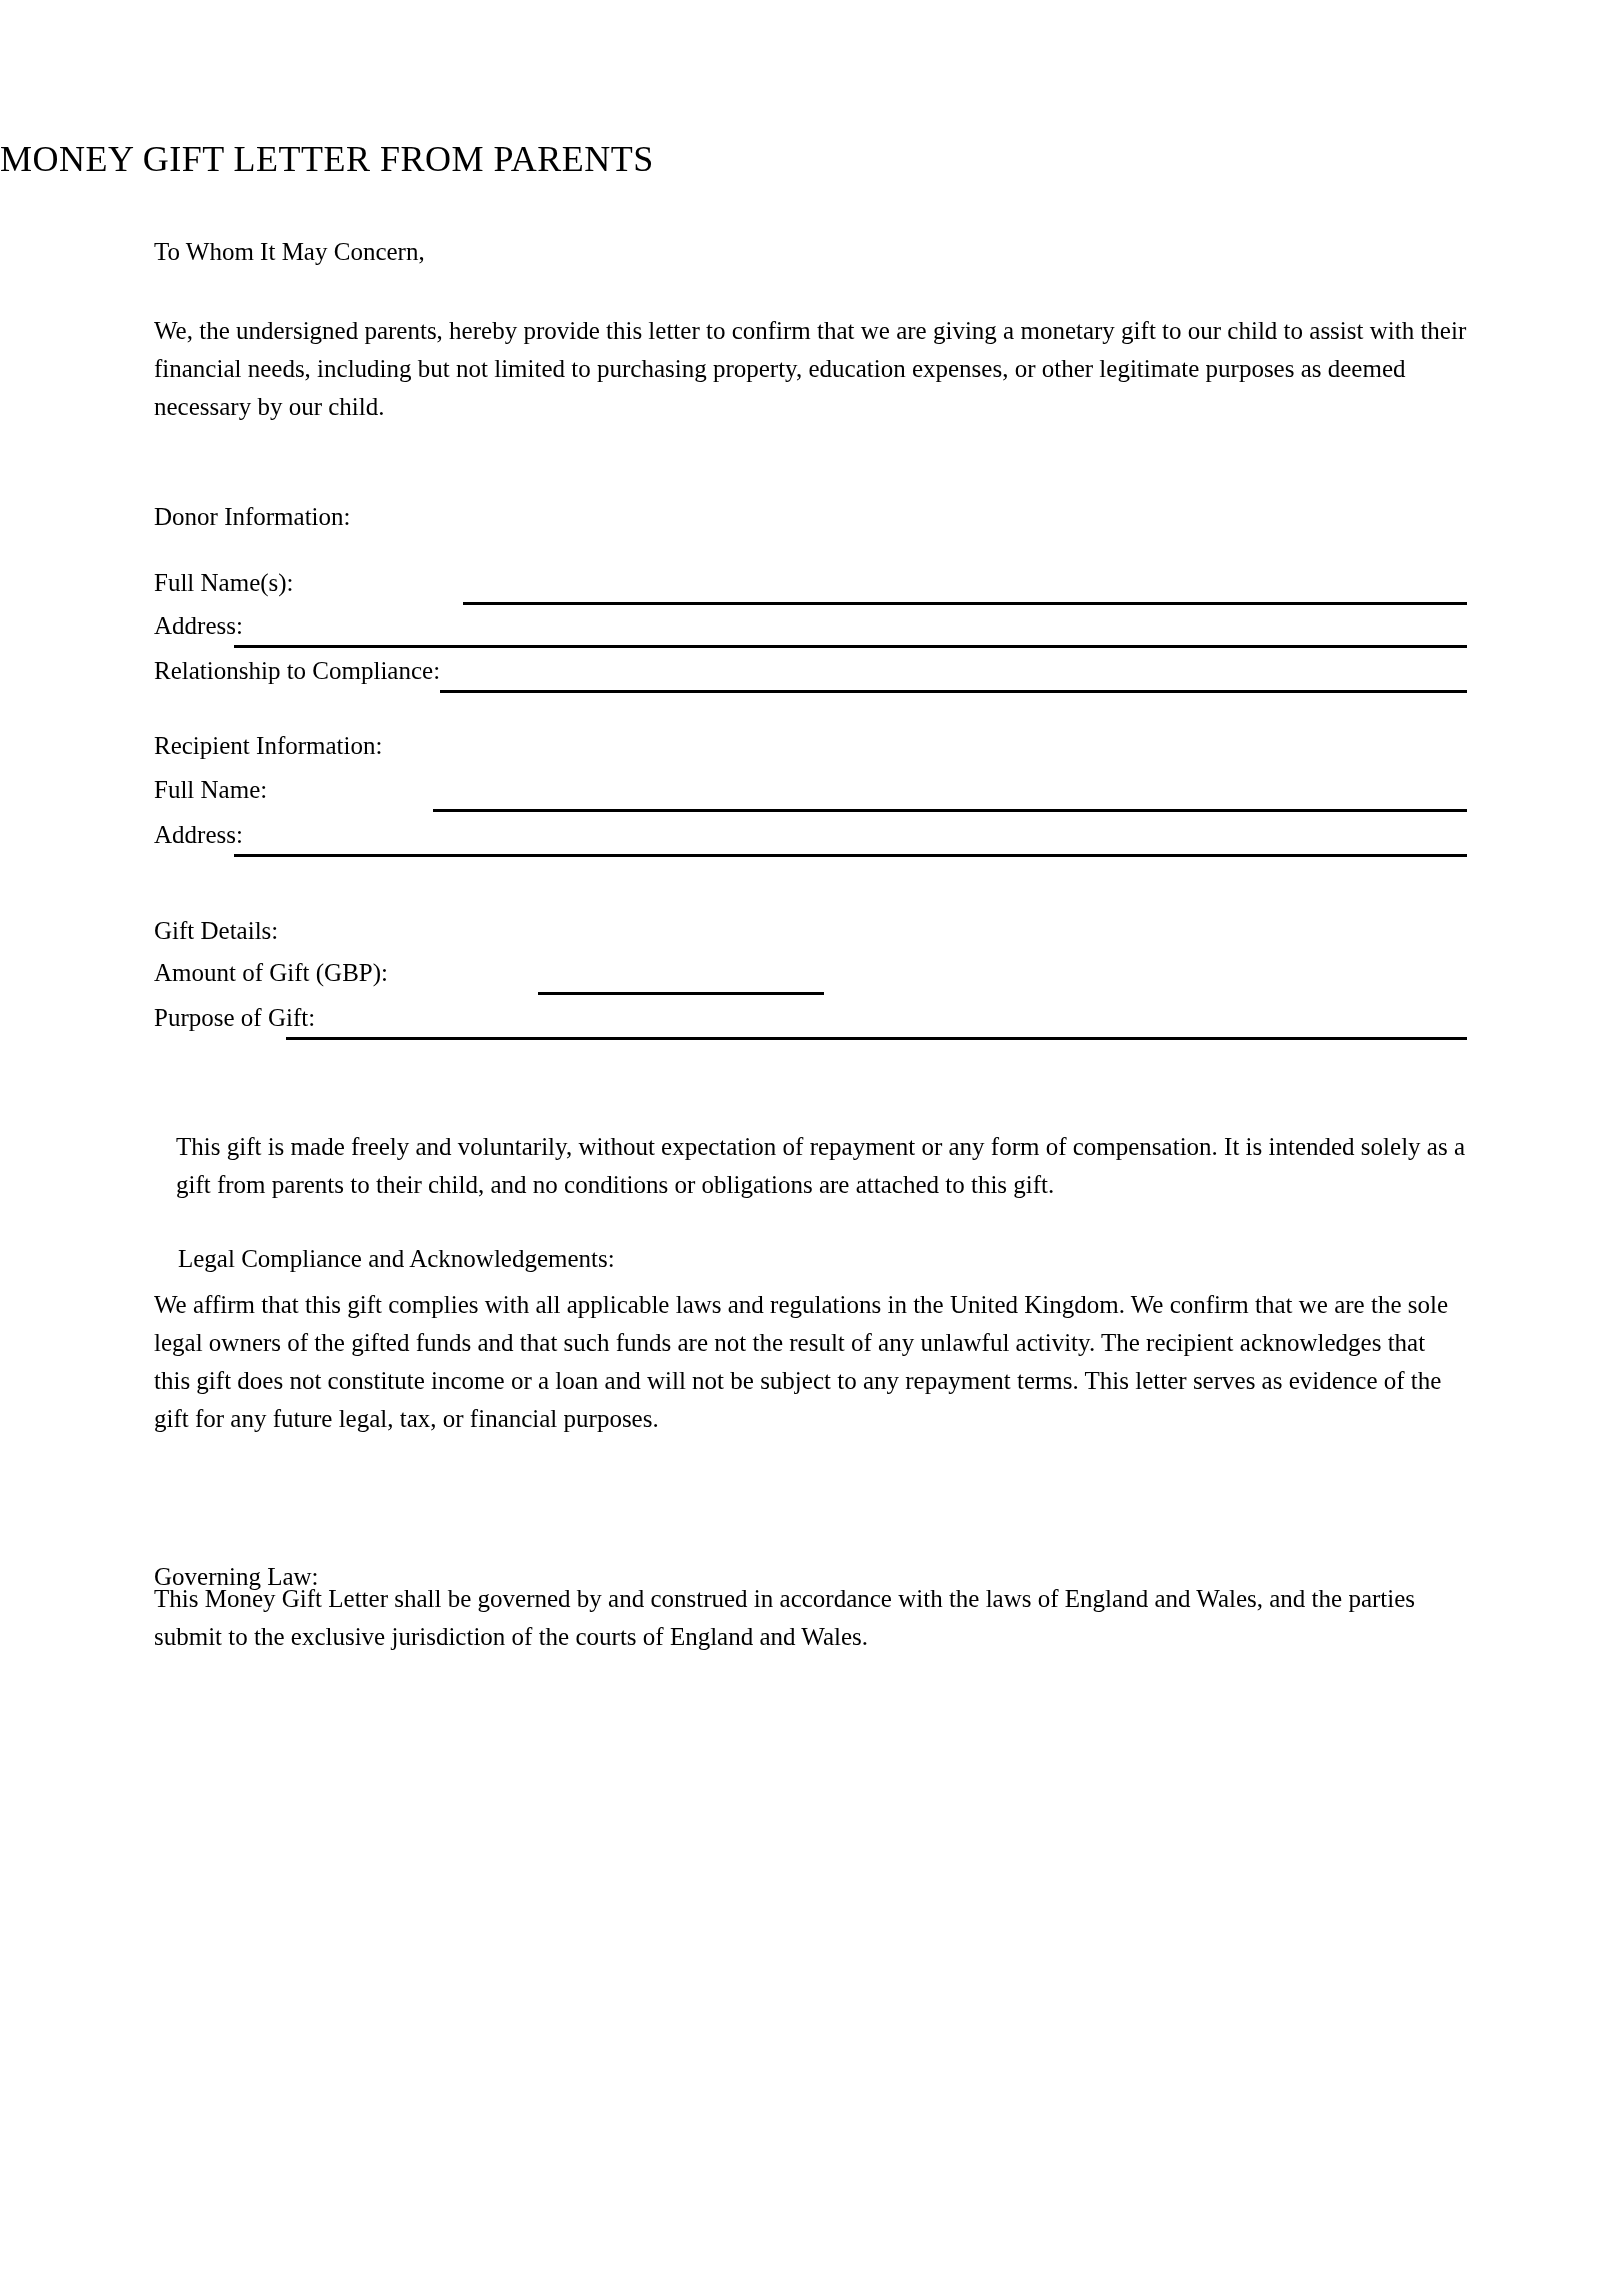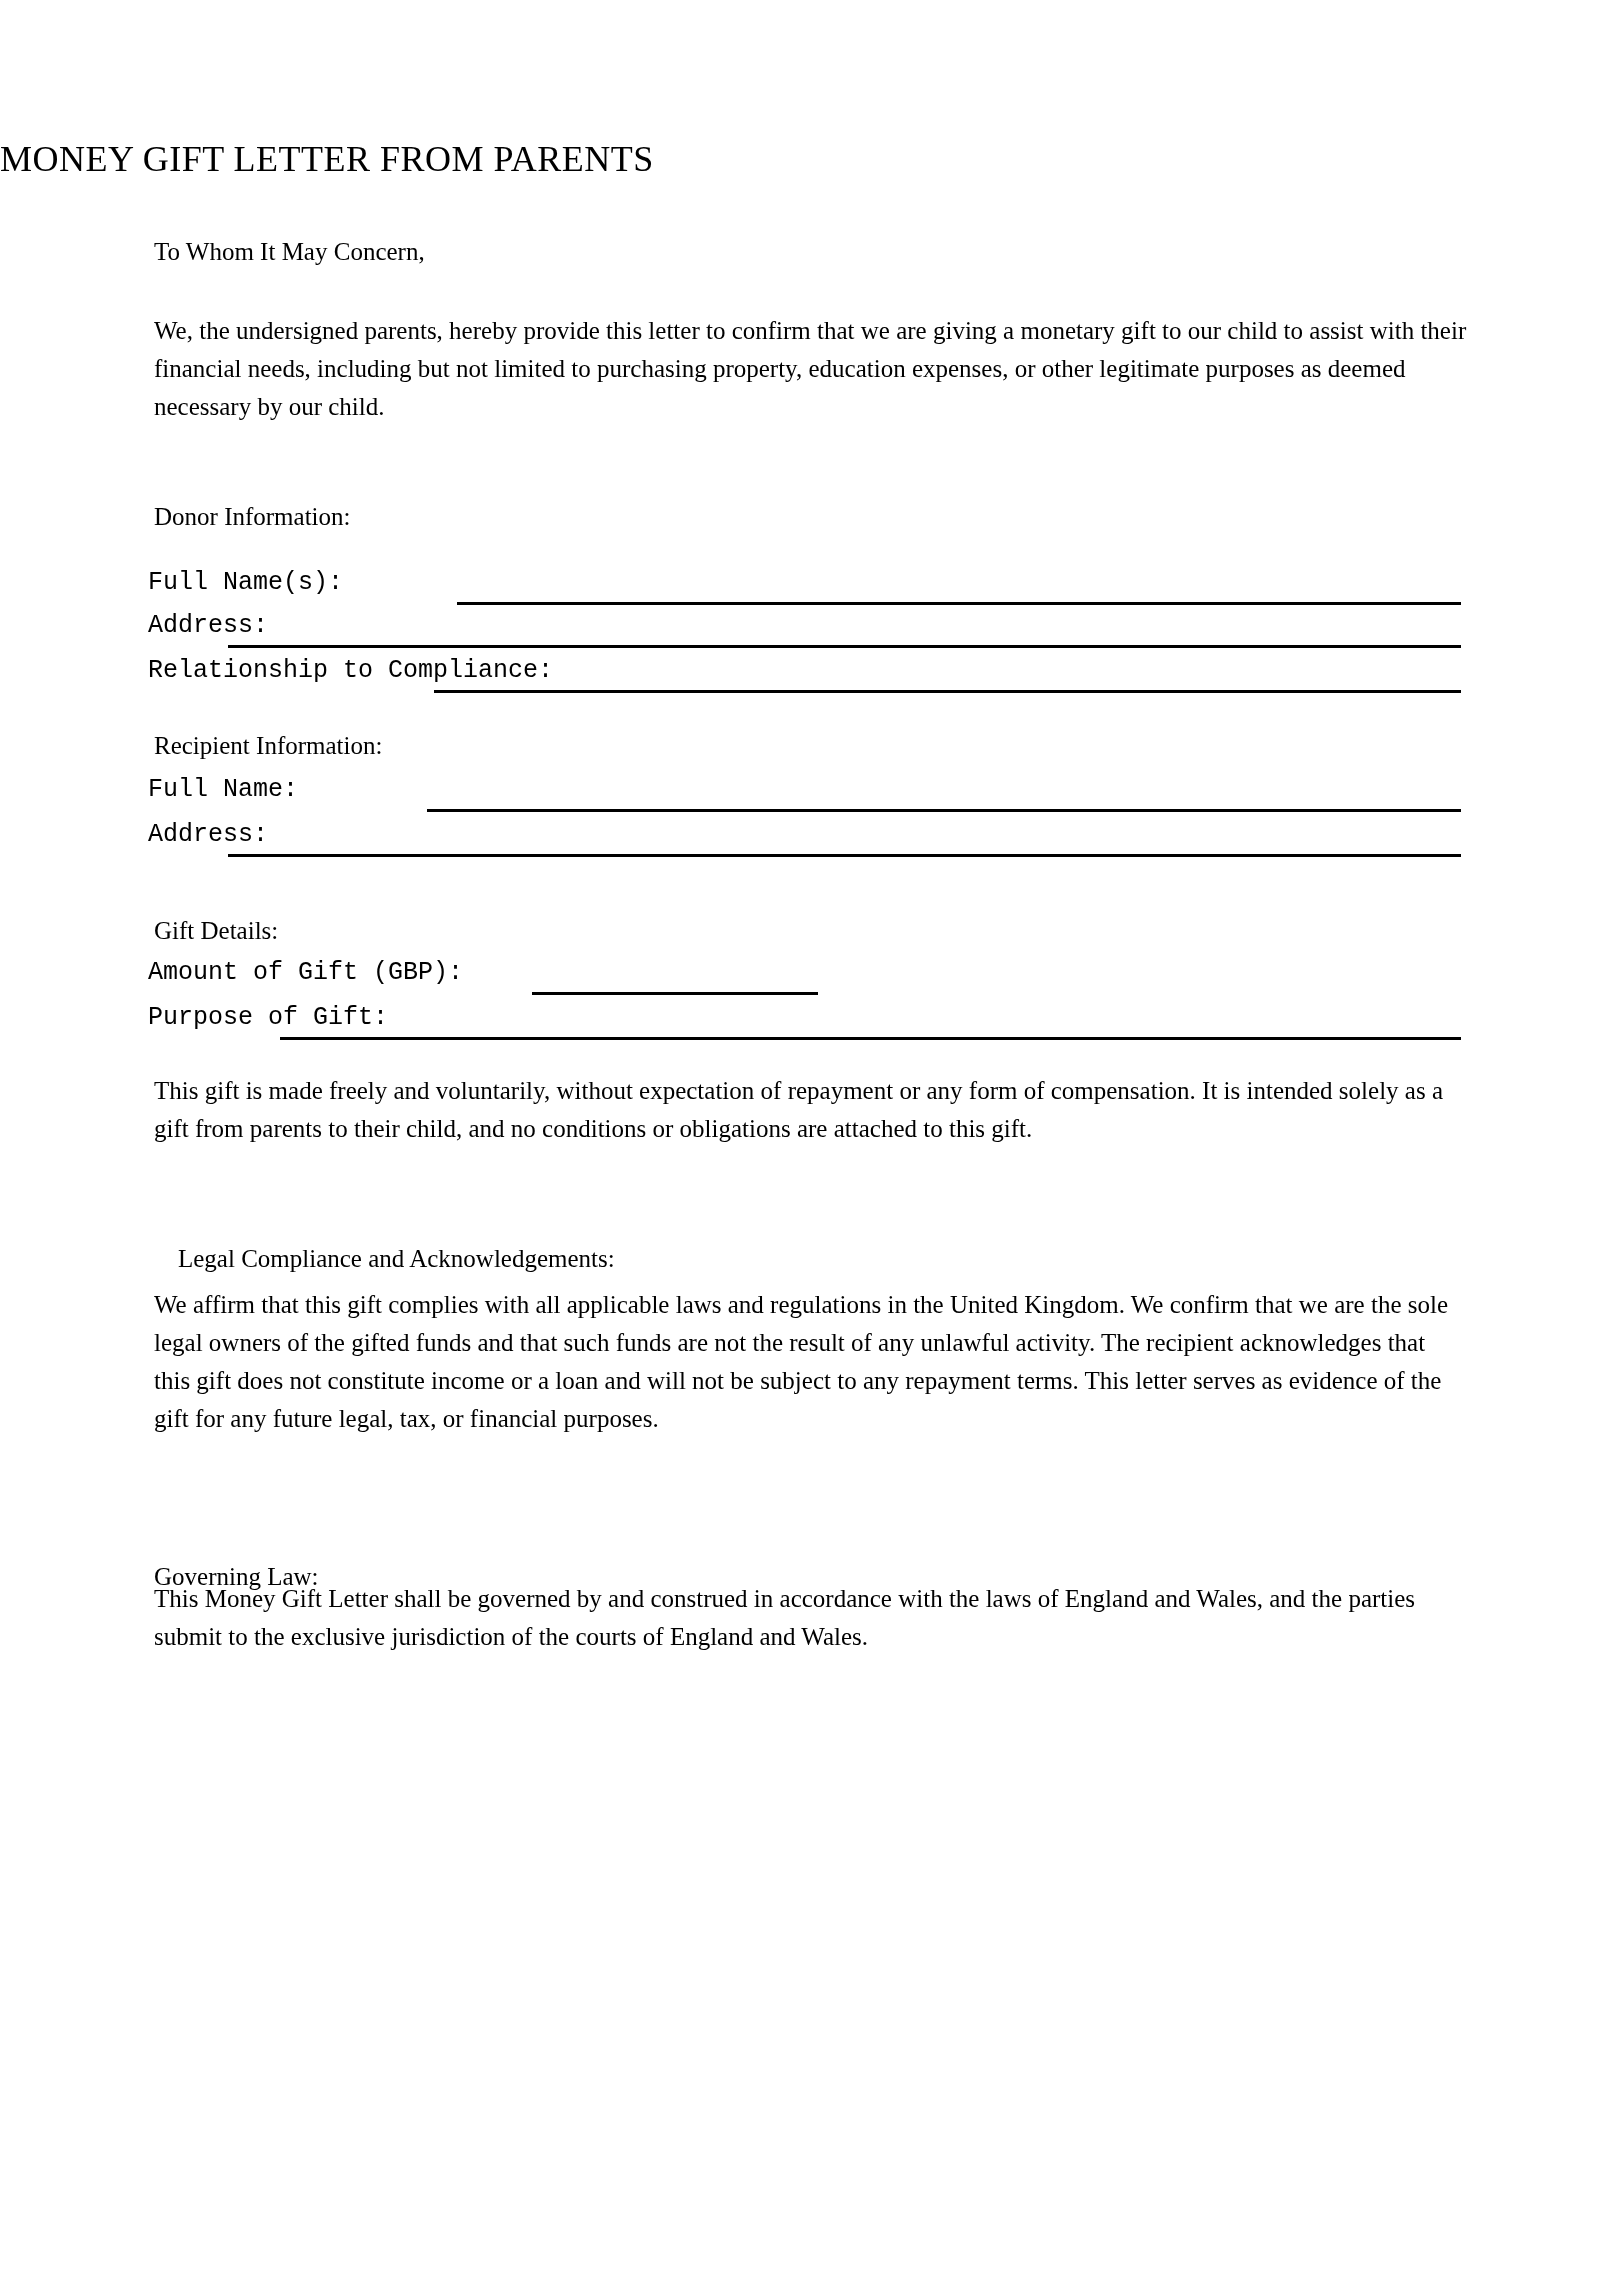--- a/index.html
+++ b/index.html
@@ -48,24 +48,23 @@
 
   .section-label {
     font-size: 25px;
     line-height: 38px;
     margin: 0;
   }
 
   
   .form-row {
     position: absolute;
-    left: 148px;
+    left: 154px;
     width: 1313px;
     height: 39px;
-    font-family: Liberation Mono, monospace;
   }
   .form-row .lbl {
     position: absolute;
     left: 0;
     top: 0;
     font-size: 25px;
     line-height: 31px;
     white-space: nowrap;
   }
   .form-row .rule {
@@ -131,21 +130,21 @@
   <div class="form-row" style="top:957px;">
     <span class="lbl">Amount of Gift (GBP):</span>
     <span class="rule" style="left:384px; right:auto; width:286px;"></span>
   </div>
 
   <div class="form-row" style="top:1002px;">
     <span class="lbl">Purpose of Gift:</span>
     <span class="rule" style="left:132px;"></span>
   </div>
 
-  <div class="body-block" style="top:1072px;">
+  <div class="body-block" style="top:1128px;margin-left:22px;">
     <p class="para">This gift is made freely and voluntarily, without expectation of repayment or any form of compensation. It is intended solely as a gift from parents to their child, and no conditions or obligations are attached to this gift.</p>
   </div>
 
   <div class="body-block" style="top:1240px;margin-left:24px;">
     <p class="section-label">Legal Compliance and Acknowledgements:</p>
   </div>
 
   <div class="body-block" style="top:1286px;">
     <p class="para">We affirm that this gift complies with all applicable laws and regulations in the United Kingdom. We confirm that we are the sole legal owners of the gifted funds and that such funds are not the result of any unlawful activity. The recipient acknowledges that this gift does not constitute income or a loan and will not be subject to any repayment terms. This letter serves as evidence of the gift for any future legal, tax, or financial purposes.</p>
   </div>

